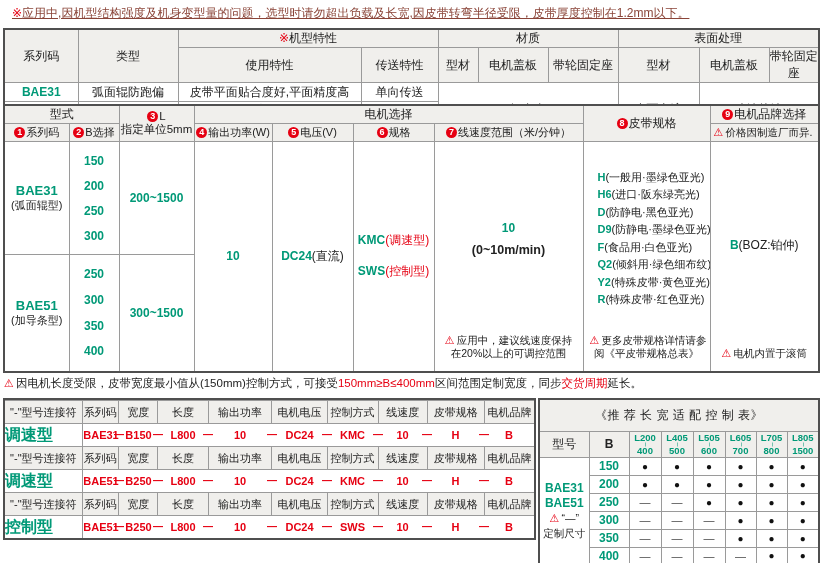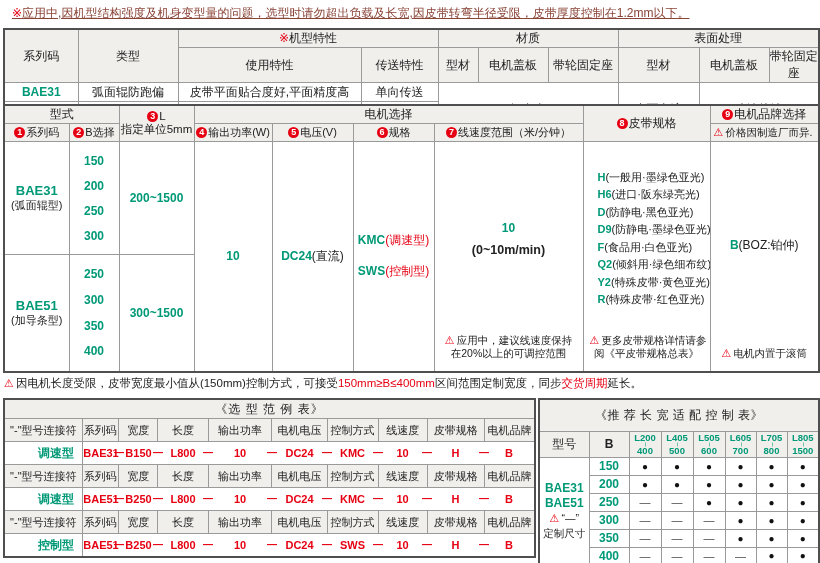--- a/index.html
+++ b/index.html
@@ -28,21 +28,21 @@
   .beltlist div{font-size:11px;line-height:17.5px;white-space:nowrap;}
   .cellnote{font-size:10.5px;line-height:13px;color:#222;margin-bottom:9px;}
   .mainmid{margin:auto 0;}
   .midnote{left:4px;top:376px;font-size:11.5px;color:#222;}
   
   .selt{left:3px;top:398px;width:529px;border:2px solid #4f4f4f;background:#fff;}
   .selt .title{height:18px;line-height:18px;background:#f0efec;font-size:12px;text-align:center;letter-spacing:1px;}
   .trow{display:flex;border-top:1px solid #9a9a9a;height:22px;align-items:stretch;}
   .hc{background:#f0efec;font-size:11px;line-height:22px;text-align:center;border-left:1px solid #9a9a9a;white-space:nowrap;overflow:hidden;}
   .hc:first-child{border-left:none;}
-  .lblc{width:78px;font-size:12px;line-height:22px;text-align:center;padding-left:25px;}
+  .lblc{width:78px;font-size:16px;line-height:22px;text-align:left;}
   .valwrap{position:relative;display:flex;border-left:1px solid #9a9a9a;width:451px;}
   .vc{font-size:11px;line-height:22px;text-align:center;}
   .dsh{position:absolute;top:0;line-height:22px;font-size:10px;transform:translateX(-50%);color:#e60012;font-weight:bold;}
   
   .rect{left:538px;top:398px;}
   .rng{line-height:8px;padding:2px 0;}
   .rng .t{font-size:9.5px;color:#009977;font-weight:bold;line-height:8px;}
   .rng .tld{display:block;font-size:8px;line-height:5px;color:#009977;transform:rotate(90deg);}
   .modelcell div{line-height:15px;}
   .dot{font-size:10px;color:#111;}
@@ -212,21 +212,20 @@
     <td class="g">300~1500</td>
   </tr>
 </tbody>
   </table>
 
 <div class="abs midnote">
   <span class="w">⚠</span><span>因电机长度受限，皮带宽度最小值从(150mm)控制方式，可接受</span><span class="r">150mm≥B≤400mm</span><span>区间范围定制宽度，同步</span><span class="r">交货周期</span><span>延长。</span>
 </div>
 
 <div class="abs selt">
-  <div class="title">《选 型 范 例 表》</div>
   <div id="selrows">
       <div class="trow">
         <div class="hc" style="width: 78px;">"-"型号连接符</div>
         <div class="hc" style="width: 36px;">系列码</div>
         <div class="hc" style="width: 39px;">宽度</div>
         <div class="hc" style="width: 50px;">长度</div>
         <div class="hc" style="width: 64px;">输出功率</div>
         <div class="hc" style="width: 55px;">电机电压</div>
         <div class="hc" style="width: 51px;">控制方式</div>
         <div class="hc" style="width: 49px;">线速度</div>

